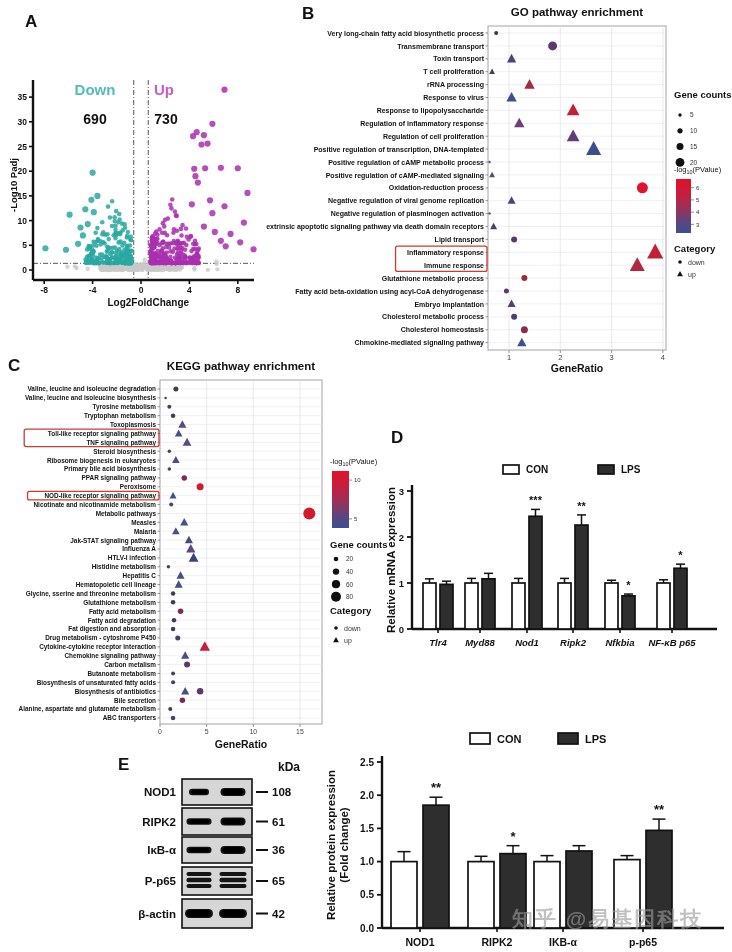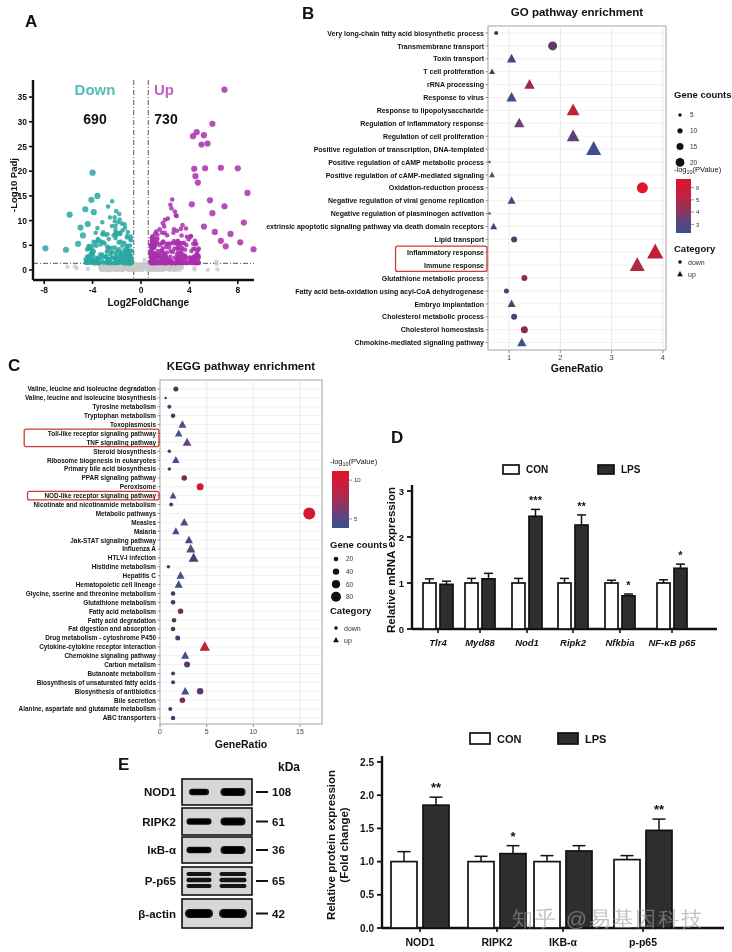--- a/index.html
+++ b/index.html
@@ -1,21 +1,21 @@
 <!DOCTYPE html>
 <html><head>
 <meta charset="utf-8">
 <style>
   html,body{margin:0;padding:0;background:#fff;}
   #canvas{position:relative;width:732px;height:952px;background:#fff;overflow:hidden;
           font-family:"Liberation Sans",sans-serif;}
   .plabel{position:absolute;font-size:17px;font-weight:bold;color:#111;
           font-family:"Liberation Sans",sans-serif;}
   svg{position:absolute;overflow:visible;}
-  #watermark{position:absolute;left:512px;top:905px;font-size:21px;font-weight:normal;
+  #watermark{position:absolute;left:512px;top:905px;font-size:21px;font-weight:bold;
              color:#9a9a9a;opacity:.62;letter-spacing:2px;white-space:nowrap;
              font-family:"Liberation Sans",sans-serif;}
 </style>
 </head>
 <body>
 
 <div id="canvas">
   <div class="plabel" style="left:25px;top:12px">A</div>
   <div class="plabel" style="left:302px;top:4px">B</div>
   <div class="plabel" style="left:8px;top:356px">C</div>

